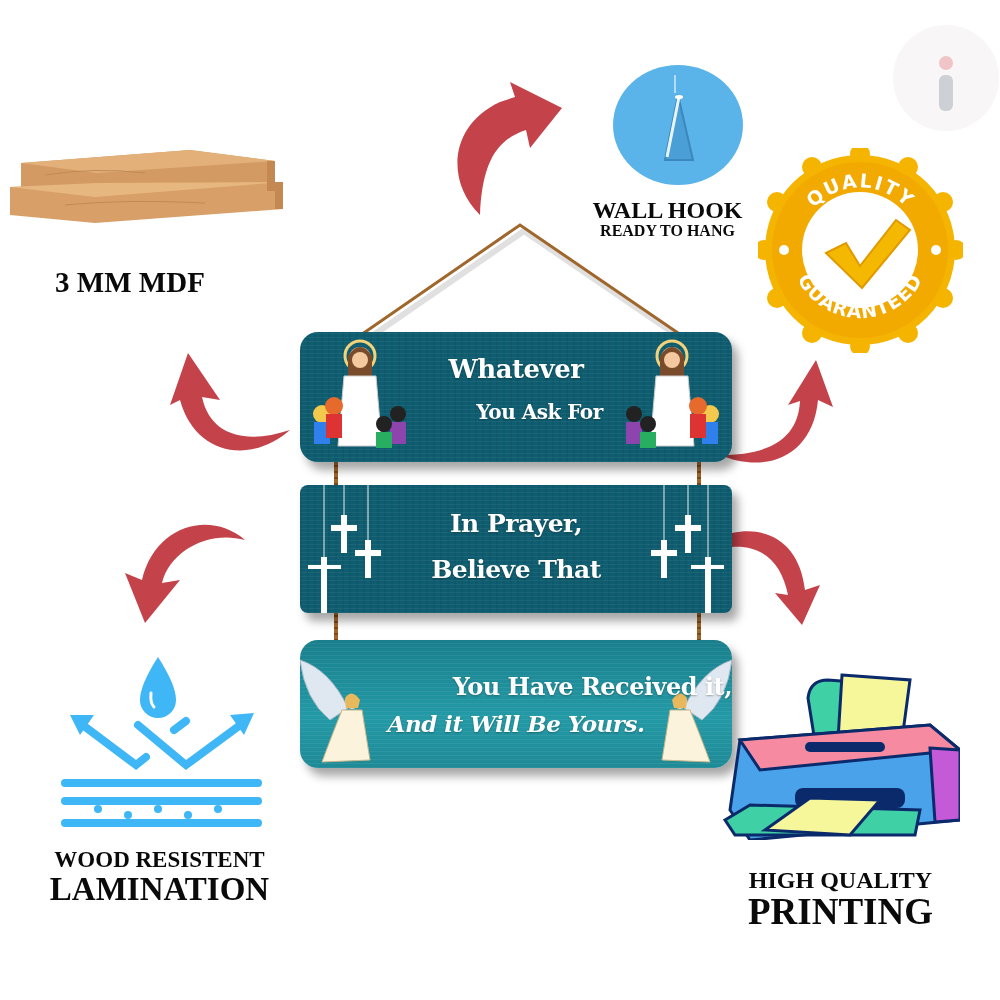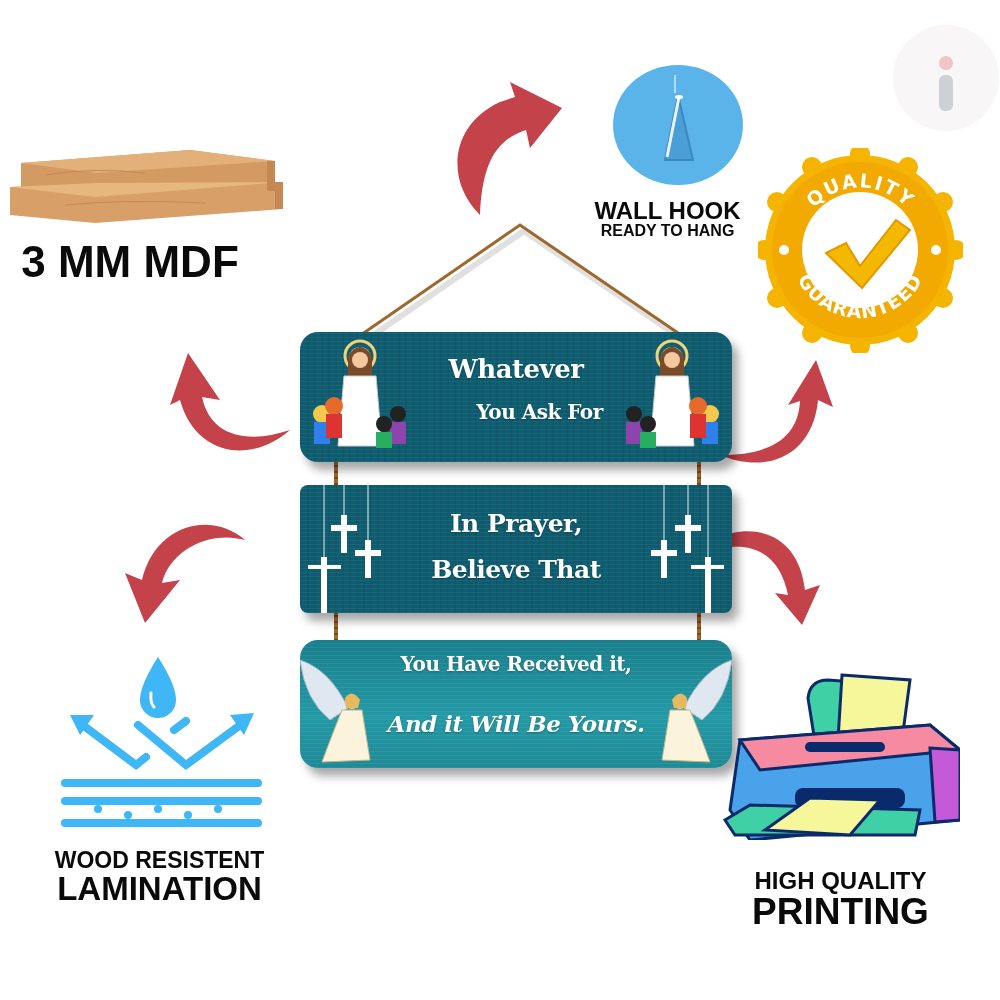--- a/index.html
+++ b/index.html
@@ -1,18 +1,18 @@
 <!DOCTYPE html>
 <html><head>
 <meta charset="utf-8">
 <style>
   html, body { margin:0; padding:0; }
   body { width:1000px; height:1000px; background:#ffffff; position:relative; overflow:hidden; font-family:"Liberation Sans", sans-serif; }
   .abs { position:absolute; }
-  .label { color:#0a0a0a; font-weight:700; text-align:center; line-height:1.05; font-family:Liberation Sans, sans-serif; }
+  .label { color:#0a0a0a; font-weight:700; text-align:center; line-height:1.05; font-family:Liberation Serif, serif; }
   .plaque {
     position:absolute; border-radius:18px; overflow:hidden;
     box-shadow: 6px 8px 10px rgba(0,0,0,0.35);
     background:
       repeating-linear-gradient(0deg, rgba(255,255,255,0.05) 0px, rgba(255,255,255,0.05) 1px, transparent 1px, transparent 4px),
       repeating-linear-gradient(90deg, rgba(0,0,0,0.06) 0px, rgba(0,0,0,0.06) 2px, transparent 2px, transparent 7px),
       #0f5d70;
   }
   .plaque.p3 { background:
       repeating-linear-gradient(0deg, rgba(255,255,255,0.06) 0px, rgba(255,255,255,0.06) 1px, transparent 1px, transparent 4px),
@@ -34,21 +34,21 @@
   <svg width="280" height="90" viewBox="0 0 280 90">
     <polygon points="16,18 185,5 270,16 270,46 92,50 16,46" fill="#d49a63"></polygon>
     <polygon points="16,18 185,5 270,16 92,28" fill="#e3b07a"></polygon>
     <polygon points="5,42 92,38 278,37 278,64 90,78 5,70" fill="#d8a068"></polygon>
     <polygon points="5,42 92,38 278,37 90,52" fill="#e7b780"></polygon>
     <polygon points="262,16 270,16 270,46 262,46" fill="#c48852"></polygon>
     <polygon points="270,37 278,37 278,64 270,64" fill="#c48852"></polygon>
     <path d="M40 30 Q90 22 140 28 M60 60 Q120 54 200 58" stroke="#c28a55" stroke-width="1" fill="none"></path>
   </svg>
 </div>
-<div class="abs label" style="left:15px;top:239px;width:230px;font-size:44px;">
+<div class="abs label" style="left:15px;top:267px;width:230px;font-size:29px;">
   <div>3 MM MDF</div>
 </div>
 
 <svg class="abs" style="left:440px;top:70px;" width="140" height="150" viewBox="0 0 140 150">
   <path d="M40 145 C5 110 10 55 60 32 L75 27 L70 12 L122 38 L90 78 L86 60 C55 70 42 95 40 145 Z" fill="#c4424a"></path>
 </svg>
 
 <div class="abs" style="left:613px;top:65px;width:130px;height:120px;border-radius:50%;background:#5ab4ea;">
   <svg width="130" height="120" viewBox="0 0 130 120">
     <path d="M62 10 L62 28" stroke="#cfe9fa" stroke-width="1.5"></path>
@@ -187,21 +187,21 @@
     <circle cx="52" cy="52" r="7" fill="#f5d6b0"></circle>
     <path d="M45 48 Q52 38 60 50 L58 58 L46 58 Z" fill="#e7b85c"></path>
     <path d="M42 60 L62 60 L70 110 L22 112 Q30 90 42 60 Z" fill="#fbf3dc" stroke="#c9b58a"></path>
   </svg>
   <svg class="abs" style="right:0;top:10px;transform:scaleX(-1);" width="80" height="115" viewBox="0 0 80 115">
     <path d="M0 10 Q30 20 48 58 L30 70 Q5 50 0 10 Z" fill="#dfe8f0" stroke="#aab9c8"></path>
     <circle cx="52" cy="52" r="7" fill="#f5d6b0"></circle>
     <path d="M45 48 Q52 38 60 50 L58 58 L46 58 Z" fill="#e7b85c"></path>
     <path d="M42 60 L62 60 L70 110 L22 112 Q30 90 42 60 Z" fill="#fbf3dc" stroke="#c9b58a"></path>
   </svg>
-  <div class="plaque-text" style="top:12px;font-size:20px;">You Have Received it,</div>
+  <div class="plaque-text" style="top:32px;font-size:24px;text-align:right;">You Have Received it,</div>
   <div class="plaque-text" style="top:70px;font-size:23px;font-style:italic;">And it Will Be Yours.</div>
 </div>
 
 <div class="abs" style="left:58px;top:645px;">
   <svg width="210" height="150" viewBox="0 0 210 150">
     <path d="M100 12 Q82 40 82 55 A18 18 0 0 0 118 55 Q118 40 100 12 Z" fill="#3fb6f5"></path>
     <path d="M93 48 Q92 58 96 62" stroke="#fff" stroke-width="3" fill="none" stroke-linecap="round"></path>
     <g stroke="#3fb6f5" stroke-width="8" stroke-linecap="round" fill="none">
       <polyline points="22,78 78,120 88,112"></polyline>
       <polyline points="80,80 128,120 185,78"></polyline>

